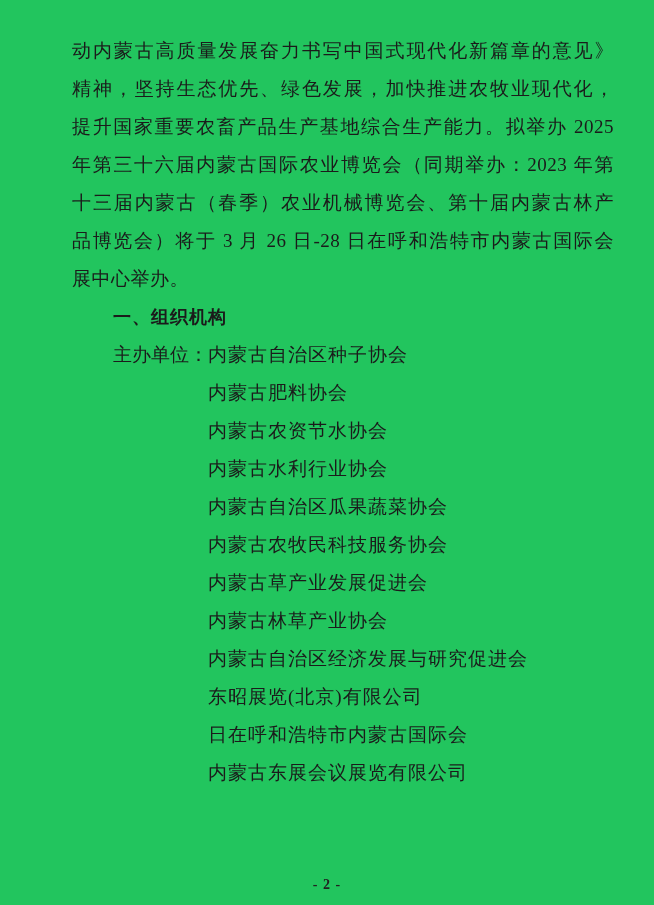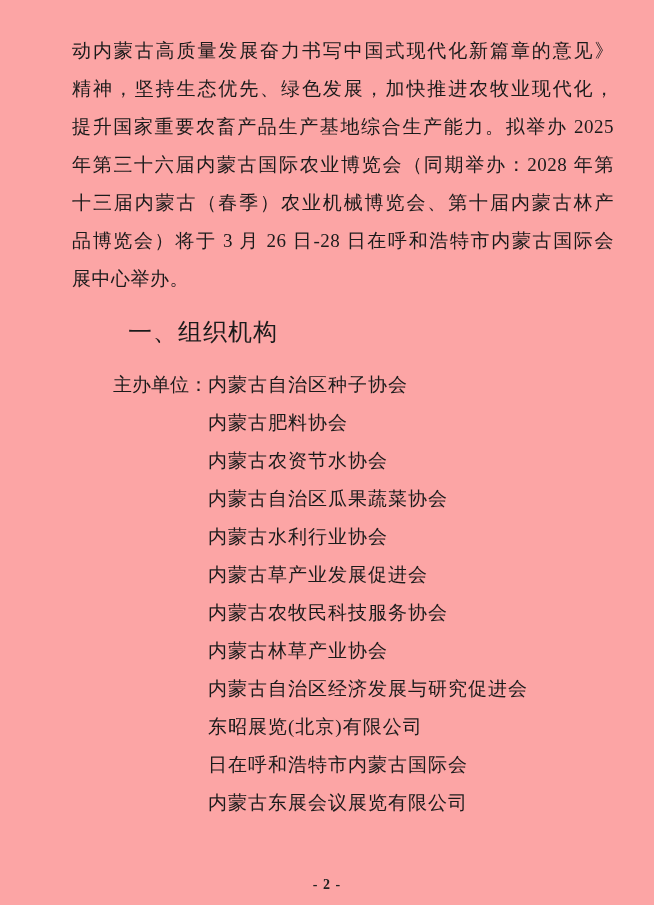--- a/index.html
+++ b/index.html
@@ -11,42 +11,42 @@
     width: 654px;
     height: 905px;
     position: relative;
     overflow: hidden;
     font-family: "Liberation Serif", "DejaVu Serif", serif;
     color: #1b1b1b;
   }
   .page {
     position: absolute;
     inset: 0;
-    background: #fca5a5;
+    background: #22c55e;
     padding: 32px 40px 0 72px;
     box-sizing: border-box;
   }
   .para-line {
     font-size: 19px;
     line-height: 38px;
     letter-spacing: 0.5px;
     white-space: nowrap;
   }
   .para-line.jline {
     white-space: normal;
     text-align: justify;
     text-align-last: justify;
   }
   .section-heading {
-    font-size: 24px;
+    font-size: 18px;
     line-height: 38px;
-    font-weight: 400;
+    font-weight: 700;
     padding-left: 41px;
     letter-spacing: 1px;
-    margin: 15px;
+    margin: 0;
   }
   .org-row {
     display: flex;
     align-items: baseline;
     font-size: 19px;
     line-height: 38px;
     padding-left: 41px;
   }
   .org-label {
     flex: none;
@@ -72,21 +72,21 @@
 </style>
 </head>
 <body>
 
 <div class="page">
 
   <div>
     <div class="para-line jline">动内蒙古高质量发展奋力书写中国式现代化新篇章的意见》</div>
     <div class="para-line jline">精神，坚持生态优先、绿色发展，加快推进农牧业现代化，</div>
     <div class="para-line jline">提升国家重要农畜产品生产基地综合生产能力。拟举办 2025</div>
-    <div class="para-line jline">年第三十六届内蒙古国际农业博览会（同期举办：2028 年第</div>
+    <div class="para-line jline">年第三十六届内蒙古国际农业博览会（同期举办：2023 年第</div>
     <div class="para-line jline">十三届内蒙古（春季）农业机械博览会、第十届内蒙古林产</div>
     <div class="para-line jline">品博览会）将于 3 月 26 日-28 日在呼和浩特市内蒙古国际会</div>
     <div class="para-line">展中心举办。</div>
   </div>
 
   <h3 class="section-heading">一、组织机构</h3>
 
   <div>
     <div class="org-row">
       <span class="org-label">主办单位：</span>
@@ -95,33 +95,33 @@
     <div class="org-row">
       <span class="org-label"></span>
       <span class="org-item">内蒙古肥料协会</span>
     </div>
     <div class="org-row">
       <span class="org-label"></span>
       <span class="org-item">内蒙古农资节水协会</span>
     </div>
     <div class="org-row">
       <span class="org-label"></span>
+      <span class="org-item">内蒙古水利行业协会</span>
+    </div>
+    <div class="org-row">
+      <span class="org-label"></span>
       <span class="org-item">内蒙古自治区瓜果蔬菜协会</span>
     </div>
     <div class="org-row">
       <span class="org-label"></span>
-      <span class="org-item">内蒙古水利行业协会</span>
+      <span class="org-item">内蒙古农牧民科技服务协会</span>
     </div>
     <div class="org-row">
       <span class="org-label"></span>
       <span class="org-item">内蒙古草产业发展促进会</span>
-    </div>
-    <div class="org-row">
-      <span class="org-label"></span>
-      <span class="org-item">内蒙古农牧民科技服务协会</span>
     </div>
     <div class="org-row">
       <span class="org-label"></span>
       <span class="org-item">内蒙古林草产业协会</span>
     </div>
     <div class="org-row">
       <span class="org-label"></span>
       <span class="org-item">内蒙古自治区经济发展与研究促进会</span>
     </div>
   </div>

